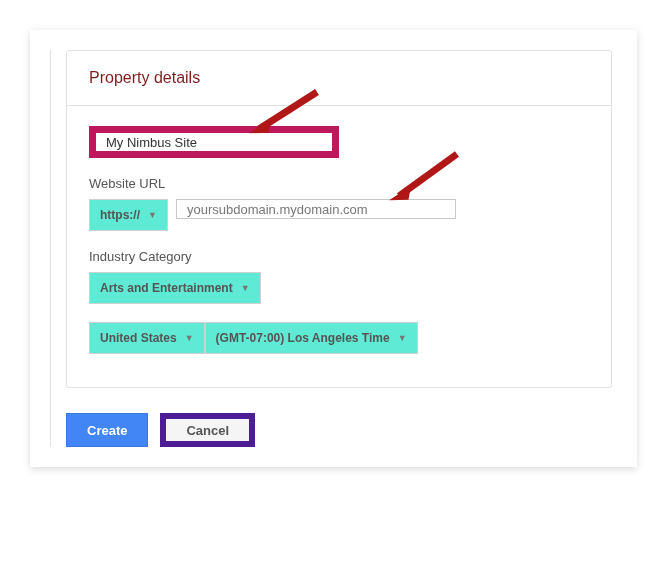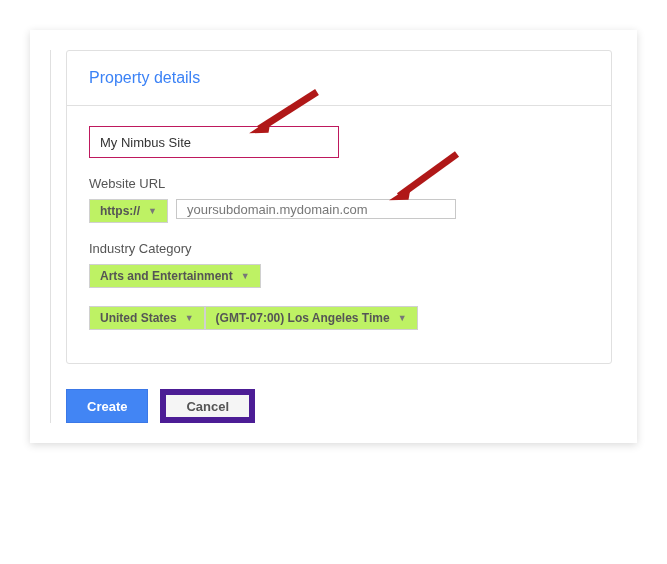--- a/index.html
+++ b/index.html
@@ -26,54 +26,54 @@
     .card {
       border: 1px solid #e0e0e0;
       border-radius: 3px;
     }
     .card-header {
       padding: 18px 22px;
       border-bottom: 1px solid #e0e0e0;
     }
     .card-title {
       font-size: 16px;
-      color: #3b82f6;
+      color: #7f1d1d;
       font-weight: normal;
     }
     .card-body {
       padding: 20px 22px 25px;
     }
     .form-group {
       margin-bottom: 18px;
     }
     .form-label {
       display: block;
       font-size: 13px;
       color: #555;
       margin-bottom: 8px;
     }
     .text-input {
       width: 250px;
       height: 32px;
       padding: 6px 10px;
-      border: 1px solid #be185d;
+      border: 7px solid #be185d;
       font-size: 13px;
       color: #333;
       background: #fff;
     }
     .url-row {
       display: flex;
       gap: 8px;
     }
     .dropdown {
       display: inline-flex;
       align-items: center;
-      height: 24px;
+      height: 32px;
       padding: 0 10px;
-      background: #bef264;
+      background: #5eead4;
       border: 1px solid #d0d0d0;
       font-size: 12px;
       color: #555;
       cursor: pointer;
       font-weight: bold;
     }
     .dropdown .caret {
       margin-left: 8px;
       font-size: 9px;
       color: #777;

